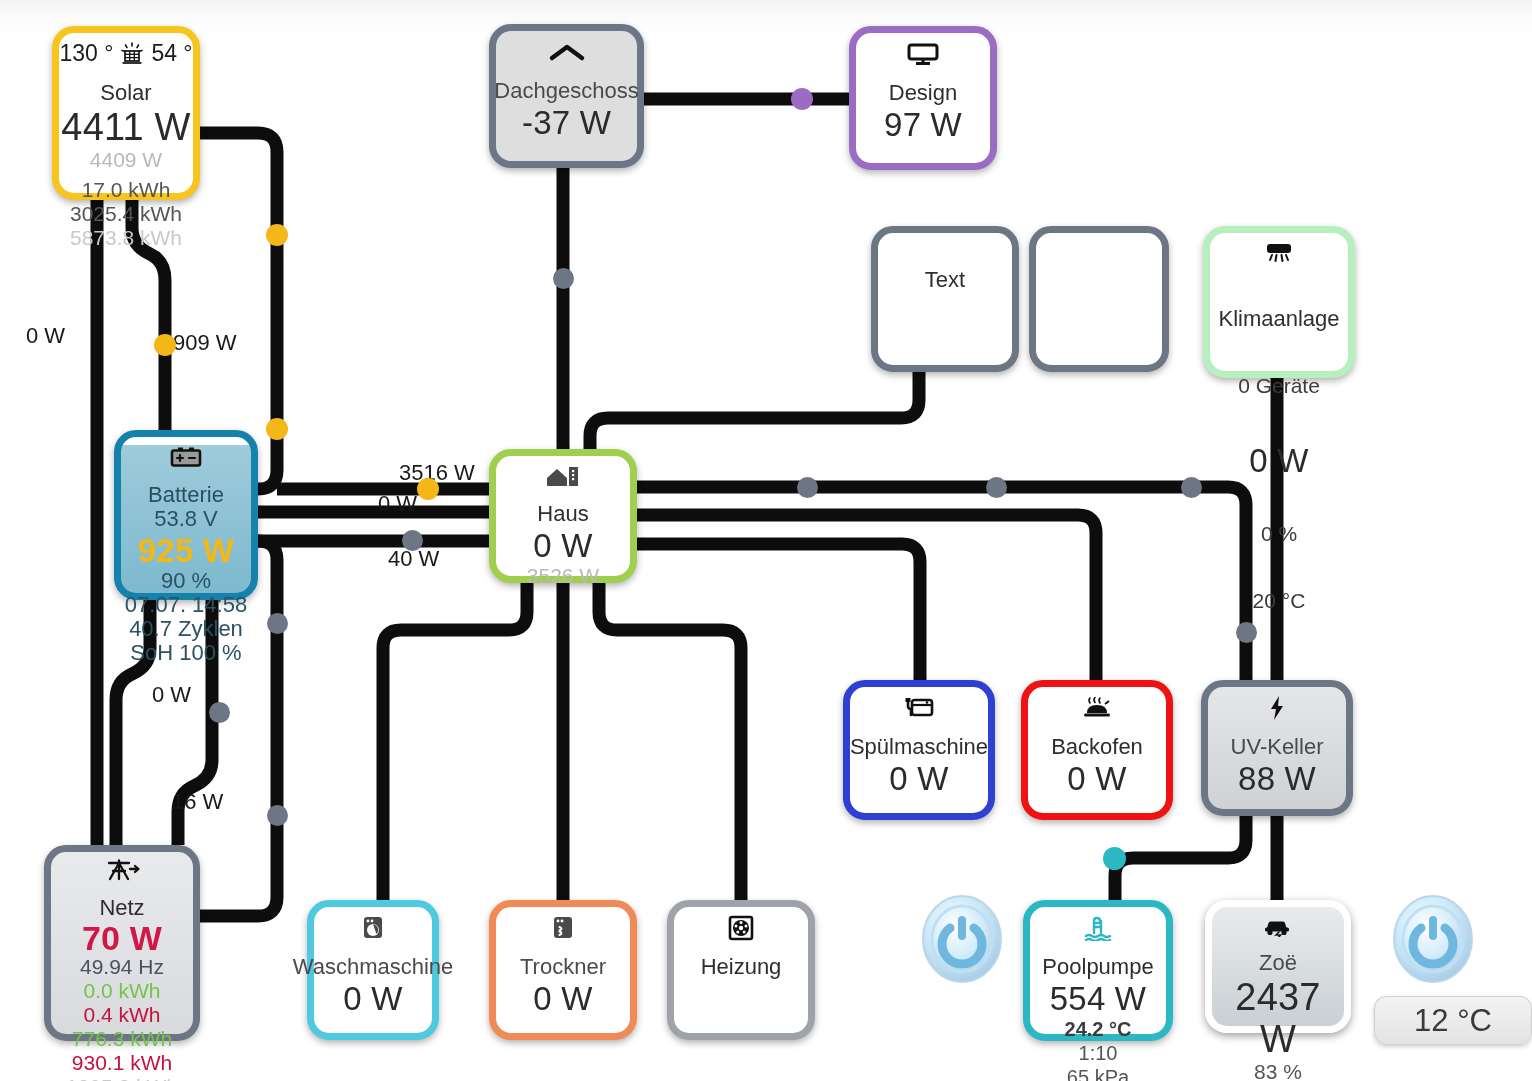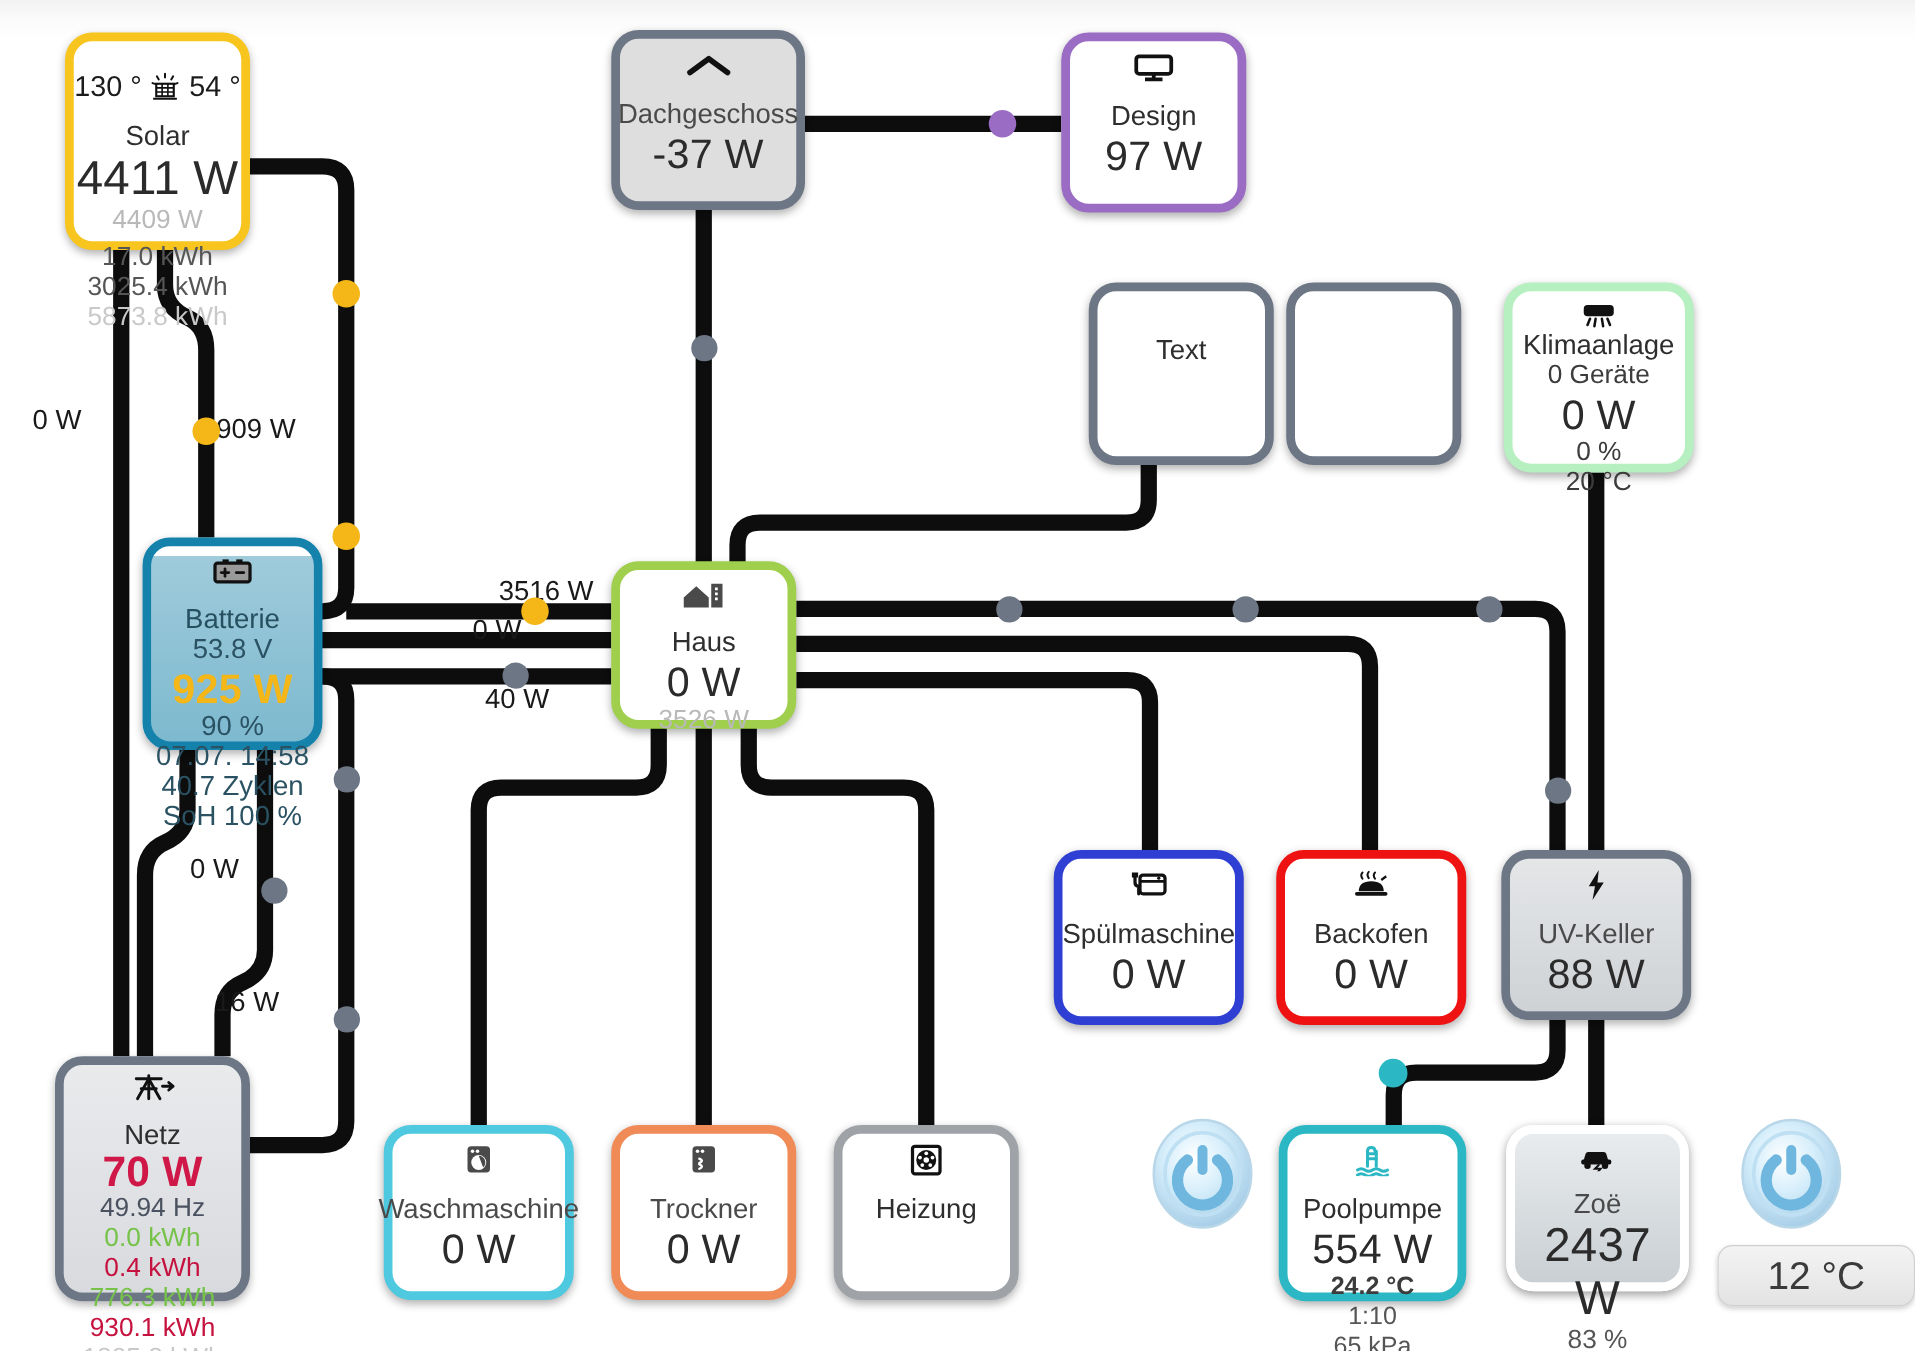--- a/index.html
+++ b/index.html
@@ -41,21 +41,21 @@
   .sub.fade{color:#b9b9b9;}
   .sub.fade2{color:#c9c9c9;}
   .sub.dark{color:#3c3c3c;}
 
   
   .frame-yellow{border-color:#f7c51e;}
   .frame-grey{border-color:#6c7684;background:#dedede;}
   .frame-grey2{border-color:#6c7684;background:#ffffff;}
   .frame-purple{border-color:#9a6cc4;}
   .frame-green{border-color:#9fcf4d;}
-  .frame-mint{border-color:#b6efc0;background:#fff;}
+  .frame-mint{border-color:#b6efc0;background:#fff;gap:43px;}
   .frame-blue{border-color:#2f3fd4;}
   .frame-red{border-color:#ef1212;}
   .frame-cyan{border-color:#4ec9df;}
   .frame-orange{border-color:#f08a56;}
   .frame-silver{border-color:#9fa3a8;}
   .frame-teal{border-color:#2bb8c4;}
   .frame-batt{border-color:#1582ac;background:linear-gradient(180deg,#ffffff 0 8px,#9fcbdb 8px,#7db9cf 100%);}
   .frame-uv{border-color:#6c7684;background:linear-gradient(180deg,#e4e6e8,#cfd2d5);}
   .frame-zoe{border:7px solid #ffffff;background:linear-gradient(180deg,#e9ecee,#c9cfd3);box-shadow:0 3px 8px rgba(0,0,0,.38);}
   .frame-netz{border-color:#6c7684;background:linear-gradient(180deg,#e9eaec,#d8dade);}
@@ -76,21 +76,21 @@
 
   
   .pill{
     position:absolute;box-sizing:border-box;
     border-radius:12px;background:linear-gradient(180deg,#f3f3f3,#e3e3e3);
     border:1px solid #cfcfcf;
     display:flex;align-items:center;justify-content:center;
     font-size:31px;color:#3a3a3a;box-shadow:0 2px 4px rgba(0,0,0,.18);
     z-index:6;
   }
-  .solarhdr{display:flex;align-items:center;justify-content:center;gap:6px;font-size:23px;color:#1b1b1b;margin-top:16px;}
+  .solarhdr{display:flex;align-items:center;justify-content:center;gap:6px;font-size:23px;color:#1b1b1b;margin-top:0;}
 </style>
 </head>
 <body>
 
 <div id="stage">
 
   <svg id="wires" viewBox="0 0 1532 1081">
     <g fill="none" stroke="#0d0d0d" stroke-width="13" stroke-linecap="butt">
 
       <path d="M97 200 L97 845"></path>
@@ -313,21 +313,21 @@
   <div class="node frame-uv" style="left:1201px;top:680px;width:152px;height:136px;">
     <div class="icon">
       <svg width="22" height="26" viewBox="0 0 22 26">
         <path d="M13 1 L5 14 L10 14 L8 25 L17 11 L12 11 Z" fill="#111"></path>
       </svg>
     </div>
     <div class="title dim">UV-Keller</div>
     <div class="big">88 W</div>
   </div>
 
-  <div class="node frame-cyan" style="left:307px;top:900px;width:152px;height:140px;">
+  <div class="node frame-cyan" style="left:307px;top:900px;width:132px;height:140px;">
     <div class="icon">
       <svg width="28" height="26" viewBox="0 0 28 26">
         <rect x="5" y="2" width="18" height="21" rx="3" fill="#4a4a4a"></rect>
         <circle cx="9" cy="6" r="1.4" fill="#fff"></circle>
         <circle cx="13" cy="6" r="1.4" fill="#fff"></circle>
         <circle cx="14" cy="15" r="6" fill="#fff"></circle>
         <path d="M14 9.5 A5.5 5.5 0 0 1 17.5 19 Z" fill="#4a4a4a"></path>
       </svg>
     </div>
     <div class="title dim">Waschmaschine</div>

